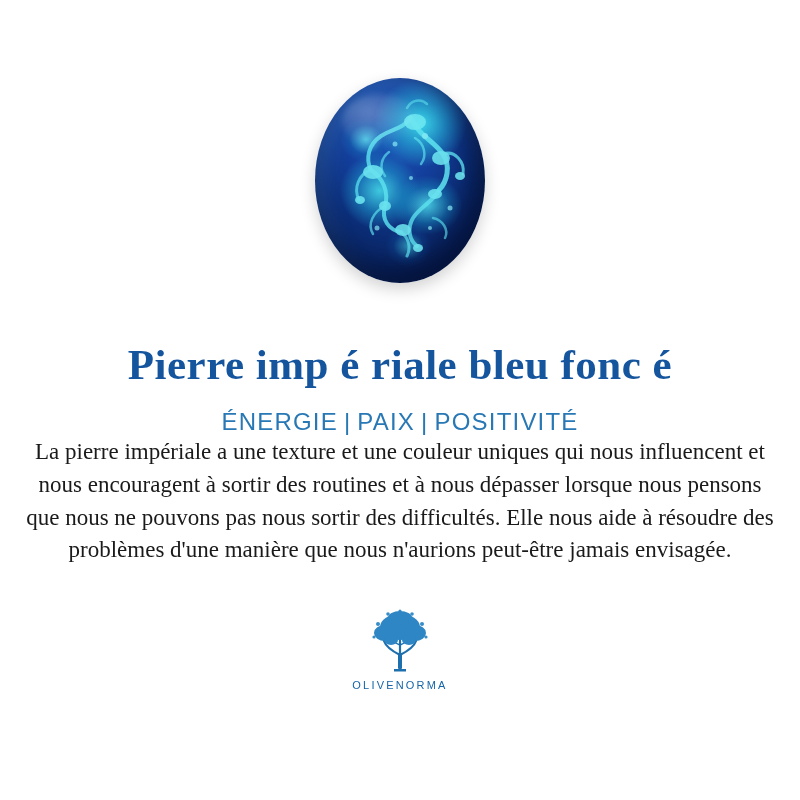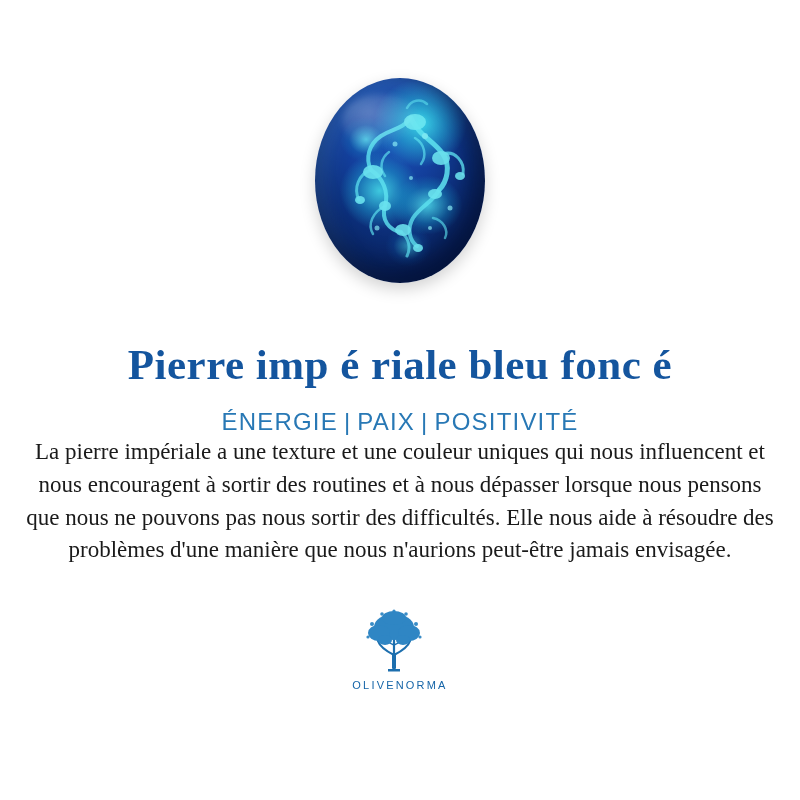--- a/index.html
+++ b/index.html
@@ -99,21 +99,21 @@
     line-height: 1.42;
     padding: 0 6px;
     box-sizing: border-box;
   }
 
   
   .logo {
     margin-top: 42px;
     display: flex;
     flex-direction: column;
-    align-items: flex-start;
+    align-items: center;
   }
   .logo-mark {
     width: 84px;
     height: 68px;
     display: block;
   }
   .logo-text {
     margin-top: 2px;
     color: #1565a8;
     font-family: "Liberation Sans", sans-serif;

